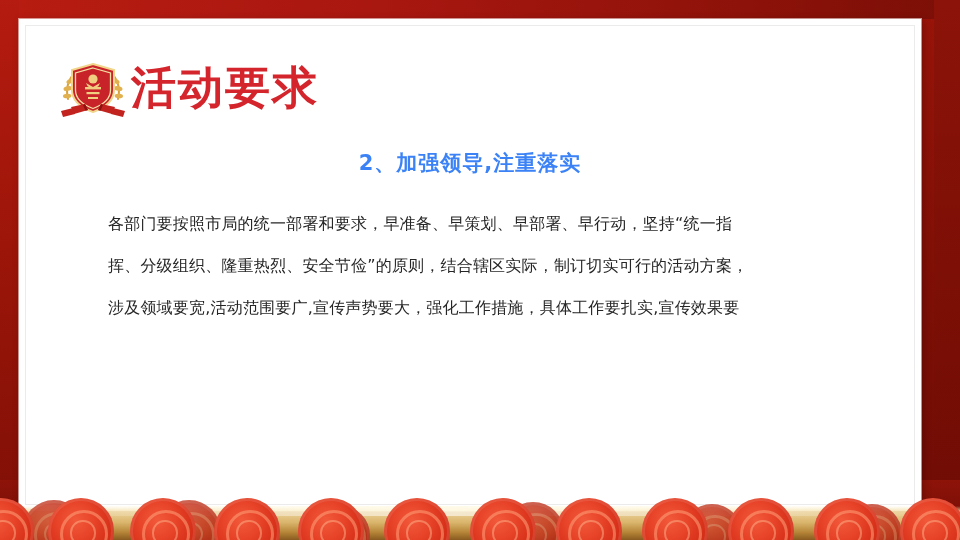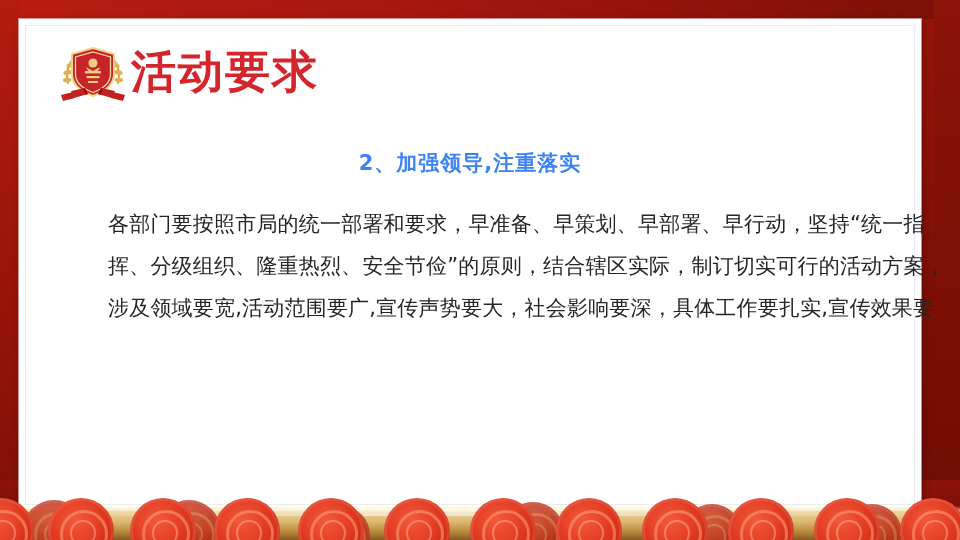--- a/index.html
+++ b/index.html
@@ -66,21 +66,21 @@
     position:absolute;left:19px;top:19px;width:902px;height:492px;
     background:#ffffff;
     box-shadow:0 0 0 1px rgba(255,255,255,.55), 2px 2px 8px rgba(0,0,0,.25);
   }
   .card:before{
     content:"";position:absolute;left:6px;top:6px;right:6px;bottom:6px;
     border:1px solid rgba(210,210,210,.45);pointer-events:none;
   }
 
   
-  .header{position:absolute;left:0;top:0;width:902px;height:110px;}
+  .header{position:absolute;left:0;top:16px;width:902px;height:110px;}
 
   .emblem{position:absolute;left:36px;top:22px;width:76px;height:66px;}
   .emblem svg{display:block;width:76px;height:66px;}
 
   .page-title{
     position:absolute;left:112px;top:20px;
     font-size:45px;line-height:66px;font-weight:700;letter-spacing:2px;
     color:#d4252c;white-space:nowrap;
     font-family:"DejaVu Sans","Liberation Sans",sans-serif;
   }
@@ -89,21 +89,21 @@
   .content{position:absolute;left:0;top:130px;width:902px;}
 
   .section-heading{
     text-align:center;font-size:21px;font-weight:700;color:#3b82f6;
     letter-spacing:1px;margin:0 0 26px 0;
     font-family:"DejaVu Sans","Liberation Sans",sans-serif;
   }
 
   .paragraph{
     margin:0 auto;width:724px;
-    color:#262626;font-size:21px;line-height:42px;
+    color:#262626;font-size:16px;line-height:42px;
     text-align:justify;text-justify:inter-ideograph;
     font-family:"DejaVu Sans","Liberation Sans",sans-serif;
   }
   .paragraph .ln{display:block;white-space:nowrap;letter-spacing:.2px;}
 </style>
 </head>
 <body>
 
 <div class="slide">
 
@@ -161,21 +161,21 @@
       <div class="page-title">活动要求</div>
     </div>
 
     <div class="content">
 
       <h2 class="section-heading">2、加强领导,注重落实</h2>
 
       <div class="paragraph">
         <span class="ln">各部门要按照市局的统一部署和要求，早准备、早策划、早部署、早行动，坚持“统一指</span>
         <span class="ln">挥、分级组织、隆重热烈、安全节俭”的原则，结合辖区实际，制订切实可行的活动方案，</span>
-        <span class="ln">涉及领域要宽,活动范围要广,宣传声势要大，社会影响要深，具体工作要扎实,宣传效果要</span>
+        <span class="ln">涉及领域要宽,活动范围要广,宣传声势要大，强化工作措施，具体工作要扎实,宣传效果要</span>
       </div>
 
     </div>
   </div>
 
   <div class="gold-strip"></div>
   <div class="circle-row">
     <div class="c back" style="left:40px;width:64px;height:64px;"></div>
     <div class="c back" style="left:175px;width:64px;height:64px;"></div>
     <div class="c back" style="left:330px;width:58px;height:58px;"></div>

